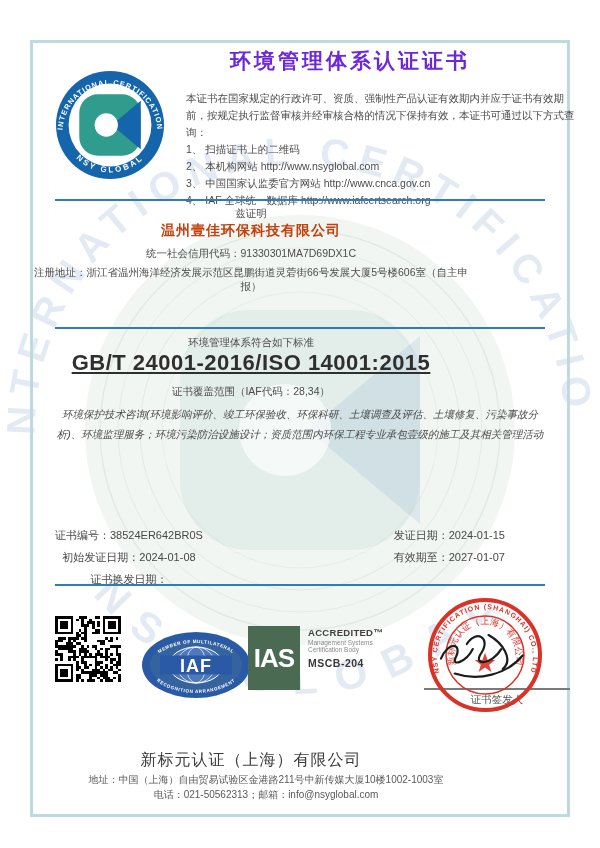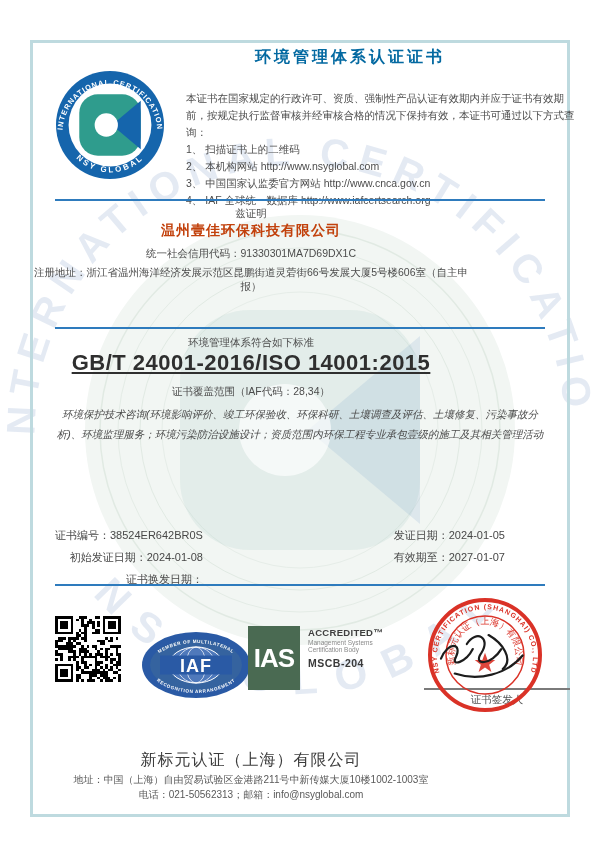--- a/index.html
+++ b/index.html
@@ -3,42 +3,42 @@
 <meta charset="utf-8">
 <style>
   html,body{margin:0;padding:0;background:#fff;}
   body{width:600px;height:848px;font-family:"Liberation Sans","DejaVu Sans",sans-serif;color:#454545;}
   .page{position:relative;width:600px;height:848px;overflow:hidden;background:#fff;}
   .wm{position:absolute;left:0;top:0;z-index:0;}
   .layer{position:absolute;left:0;top:0;width:600px;height:848px;z-index:1;}
   .frame{position:absolute;left:30px;top:40px;width:534px;height:771px;border:3px solid #bedadf;}
   .rule{position:absolute;left:55px;width:490px;height:2px;background:#2e7bbd;}
   .ctr{position:absolute;left:27px;width:448px;text-align:center;}
-  .title{top:47px;font-size:16px;font-weight:700;letter-spacing:3px;color:#0369a1;left:150px;width:400px;}
+  .title{top:47px;font-size:21px;font-weight:700;letter-spacing:3px;color:#6d28d9;left:150px;width:400px;}
   .intro{position:absolute;left:186px;top:90px;width:396px;font-size:10.5px;line-height:17px;color:#4c4c4c;}
   .lbl-sm{font-size:10.5px;color:#4c4c4c;}
   .company{top:222px;font-size:14px;font-weight:600;letter-spacing:1px;color:#c2410c;}
   .stdcode{top:350px;font-size:22px;font-weight:700;letter-spacing:.5px;color:#2f2f2f;text-decoration:underline;}
   .scope{position:absolute;left:52px;top:404px;width:496px;font-size:10.5px;line-height:20px;text-align:center;color:#4c4c4c;font-style:italic;}
   .info{position:absolute;top:524px;font-size:11px;line-height:22px;color:#474747;}
-  .info.left{left:55px;text-align:right;}
+  .info.left{left:55px;text-align:center;}
   .info.right{right:95px;text-align:right;}
   .qr{position:absolute;left:55px;top:616px;width:66px;height:66px;}
   .iaf{position:absolute;left:141px;top:631px;}
   .ias-sq{position:absolute;left:248px;top:626px;width:52px;height:64px;background:#4a6a52;color:#fff;
           display:flex;align-items:center;justify-content:center;font-weight:700;font-size:26px;letter-spacing:-1px;}
   .ias-tx{position:absolute;left:308px;top:628px;line-height:1.15;}
   .ias-acc{font-size:9.5px;font-weight:700;color:#3f3f3f;letter-spacing:.3px;}
   .ias-sub{font-size:6.5px;color:#8a8a8a;}
   .ias-code{font-size:10.5px;font-weight:700;color:#3a3a3a;margin-top:3px;letter-spacing:.5px;}
   .seal{position:absolute;left:423px;top:593px;}
   .signline{position:absolute;left:424px;top:688px;width:146px;height:1.5px;background:#7a7a7a;}
   .signer{position:absolute;left:424px;top:693px;width:146px;text-align:center;font-size:10.5px;color:#555;}
   .foot-co{top:750px;font-size:16px;font-weight:500;letter-spacing:1px;color:#3c3c3c;}
-  .foot-ln{font-size:10px;color:#595959;}
+  .foot-ln{font-size:10px;color:#595959;margin-left:15px;}
 </style>
 </head>
 <body>
 
 <div class="page">
 
   <svg class="wm" width="600" height="848" viewBox="0 0 600 848">
     <circle cx="300" cy="430" r="215" fill="#f2f6f3"></circle>
     <circle cx="300" cy="430" r="200" fill="none" stroke="#e1eae3" stroke-width="1.5"></circle>
     <circle cx="300" cy="430" r="182" fill="none" stroke="#e4ecE6" stroke-width="1"></circle>
@@ -99,21 +99,21 @@
     <div class="ctr stdcode">GB/T 24001-2016/ISO 14001:2015</div>
     <div class="ctr lbl-sm" style="top:385px">证书覆盖范围（IAF代码：28,34）</div>
     <div class="scope">环境保护技术咨询(环境影响评价、竣工环保验收、环保科研、土壤调查及评估、土壤修复、污染事故分析)、环境监理服务；环境污染防治设施设计；资质范围内环保工程专业承包壹级的施工及其相关管理活动</div>
 
     <div class="info left">
       <div>证书编号：38524ER642BR0S</div>
       <div>初始发证日期：2024-01-08</div>
       <div>证书换发日期：</div>
     </div>
     <div class="info right">
-      <div>发证日期：2024-01-05</div>
+      <div>发证日期：2024-01-15</div>
       <div>有效期至：2027-01-07</div>
     </div>
 
     <div class="rule" style="top:584px"></div>
 
     <div class="qr">
       <svg width="66" height="66" viewBox="0 0 66 66" shape-rendering="crispEdges">
           <rect width="66" height="66" fill="#fff"></rect>
           <rect x="23.76" y="0" width="2.64" height="2.64" fill="#000"></rect>
           <rect x="26.400000000000002" y="0" width="2.64" height="2.64" fill="#000"></rect>

